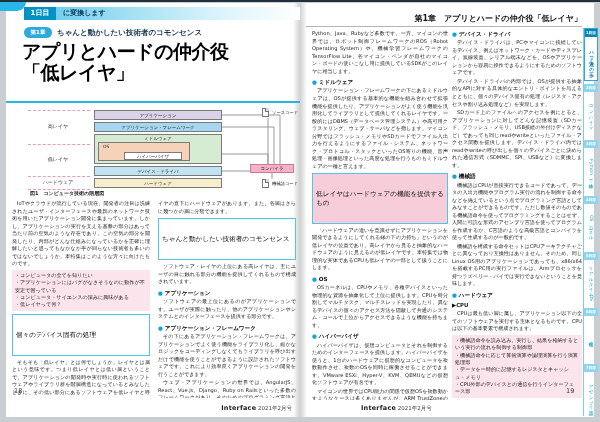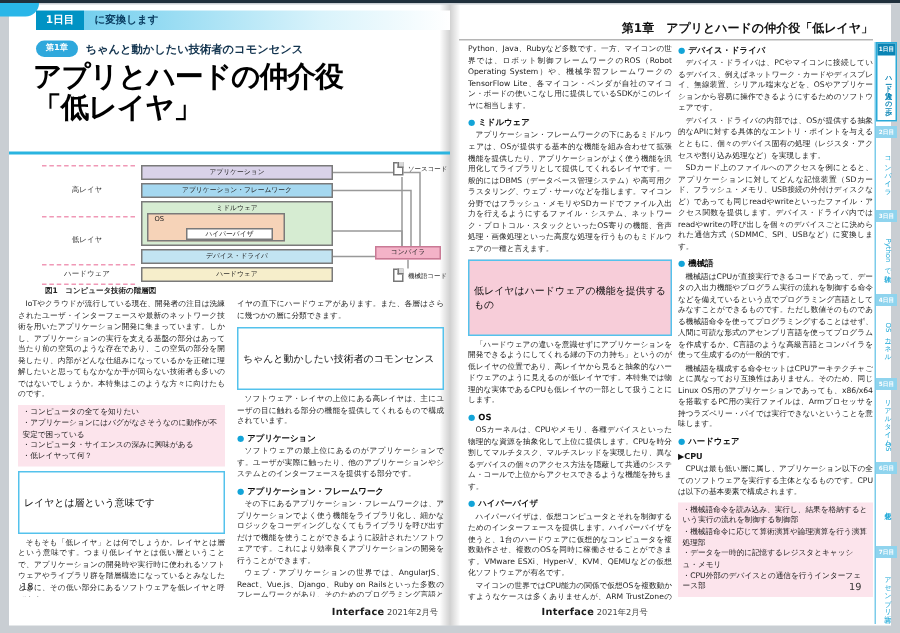--- a/index.html
+++ b/index.html
@@ -126,21 +126,21 @@
   <div class="fig-caption">図1　コンピュータ技術の階層図</div>
 
   <div class="col" style="left:12px;top:200px;width:138px;height:198px;">
     <p>IoTやクラウドが流行している現在、開発者の注目は洗練されたユーザ・インターフェースや最新のネットワーク技術を用いたアプリケーション開発に集まっています。しかし、アプリケーションの実行を支える基盤の部分はあって当たり前の空気のような存在であり、この空気の部分を開発したり、内部がどんな仕組みになっているかを正確に理解したいと思ってもなかなか手が回らない技術者も多いのではないでしょうか。本特集はこのような方々に向けたものです。</p>
     <div class="pinkbox">
       <div class="pi">・コンピュータの全てを知りたい</div>
       <div class="pi">・アプリケーションにはバグがなさそうなのに動作が不安定で困っている</div>
       <div class="pi">・コンピュータ・サイエンスの深みに興味がある</div>
       <div class="pi">・低レイヤって何？</div>
     </div>
-    <div class="hbox">レイヤとは層という意味です</div>
+    <div class="hbox">個々のデバイス固有の処理</div>
     <p>そもそも「低レイヤ」とは何でしょうか。レイヤとは層という意味です。つまり低レイヤとは低い層ということで、アプリケーションの開発時や実行時に使われるソフトウェアやライブラリ群を階層構造になっているとみなしたときに、その低い部分にあるソフトウェアを低レイヤと呼びます。</p>
     <p>図1はソフトウェアの階層構造を示したものです。大きく分けて、高レイヤ、低レイヤの2層があり、低レ</p>
   </div>
 
   <div class="col" style="left:158px;top:200px;width:138px;height:198px;">
     <p style="text-indent:0;">イヤの直下にハードウェアがあります。また、各層はさらに幾つかの層に分類できます。</p>
     <div class="hbox">ちゃんと動かしたい技術者のコモンセンス</div>
     <p>ソフトウェア・レイヤの上位にある高レイヤは、主にユーザの目に触れる部分の機能を提供してくれるもので構成されています。</p>
     <div class="sec-title">アプリケーション</div>
     <p>ソフトウェアの最上位にあるのがアプリケーションです。ユーザが実際に触ったり、他のアプリケーションやシステムとのインターフェースを提供する部分です。</p>

